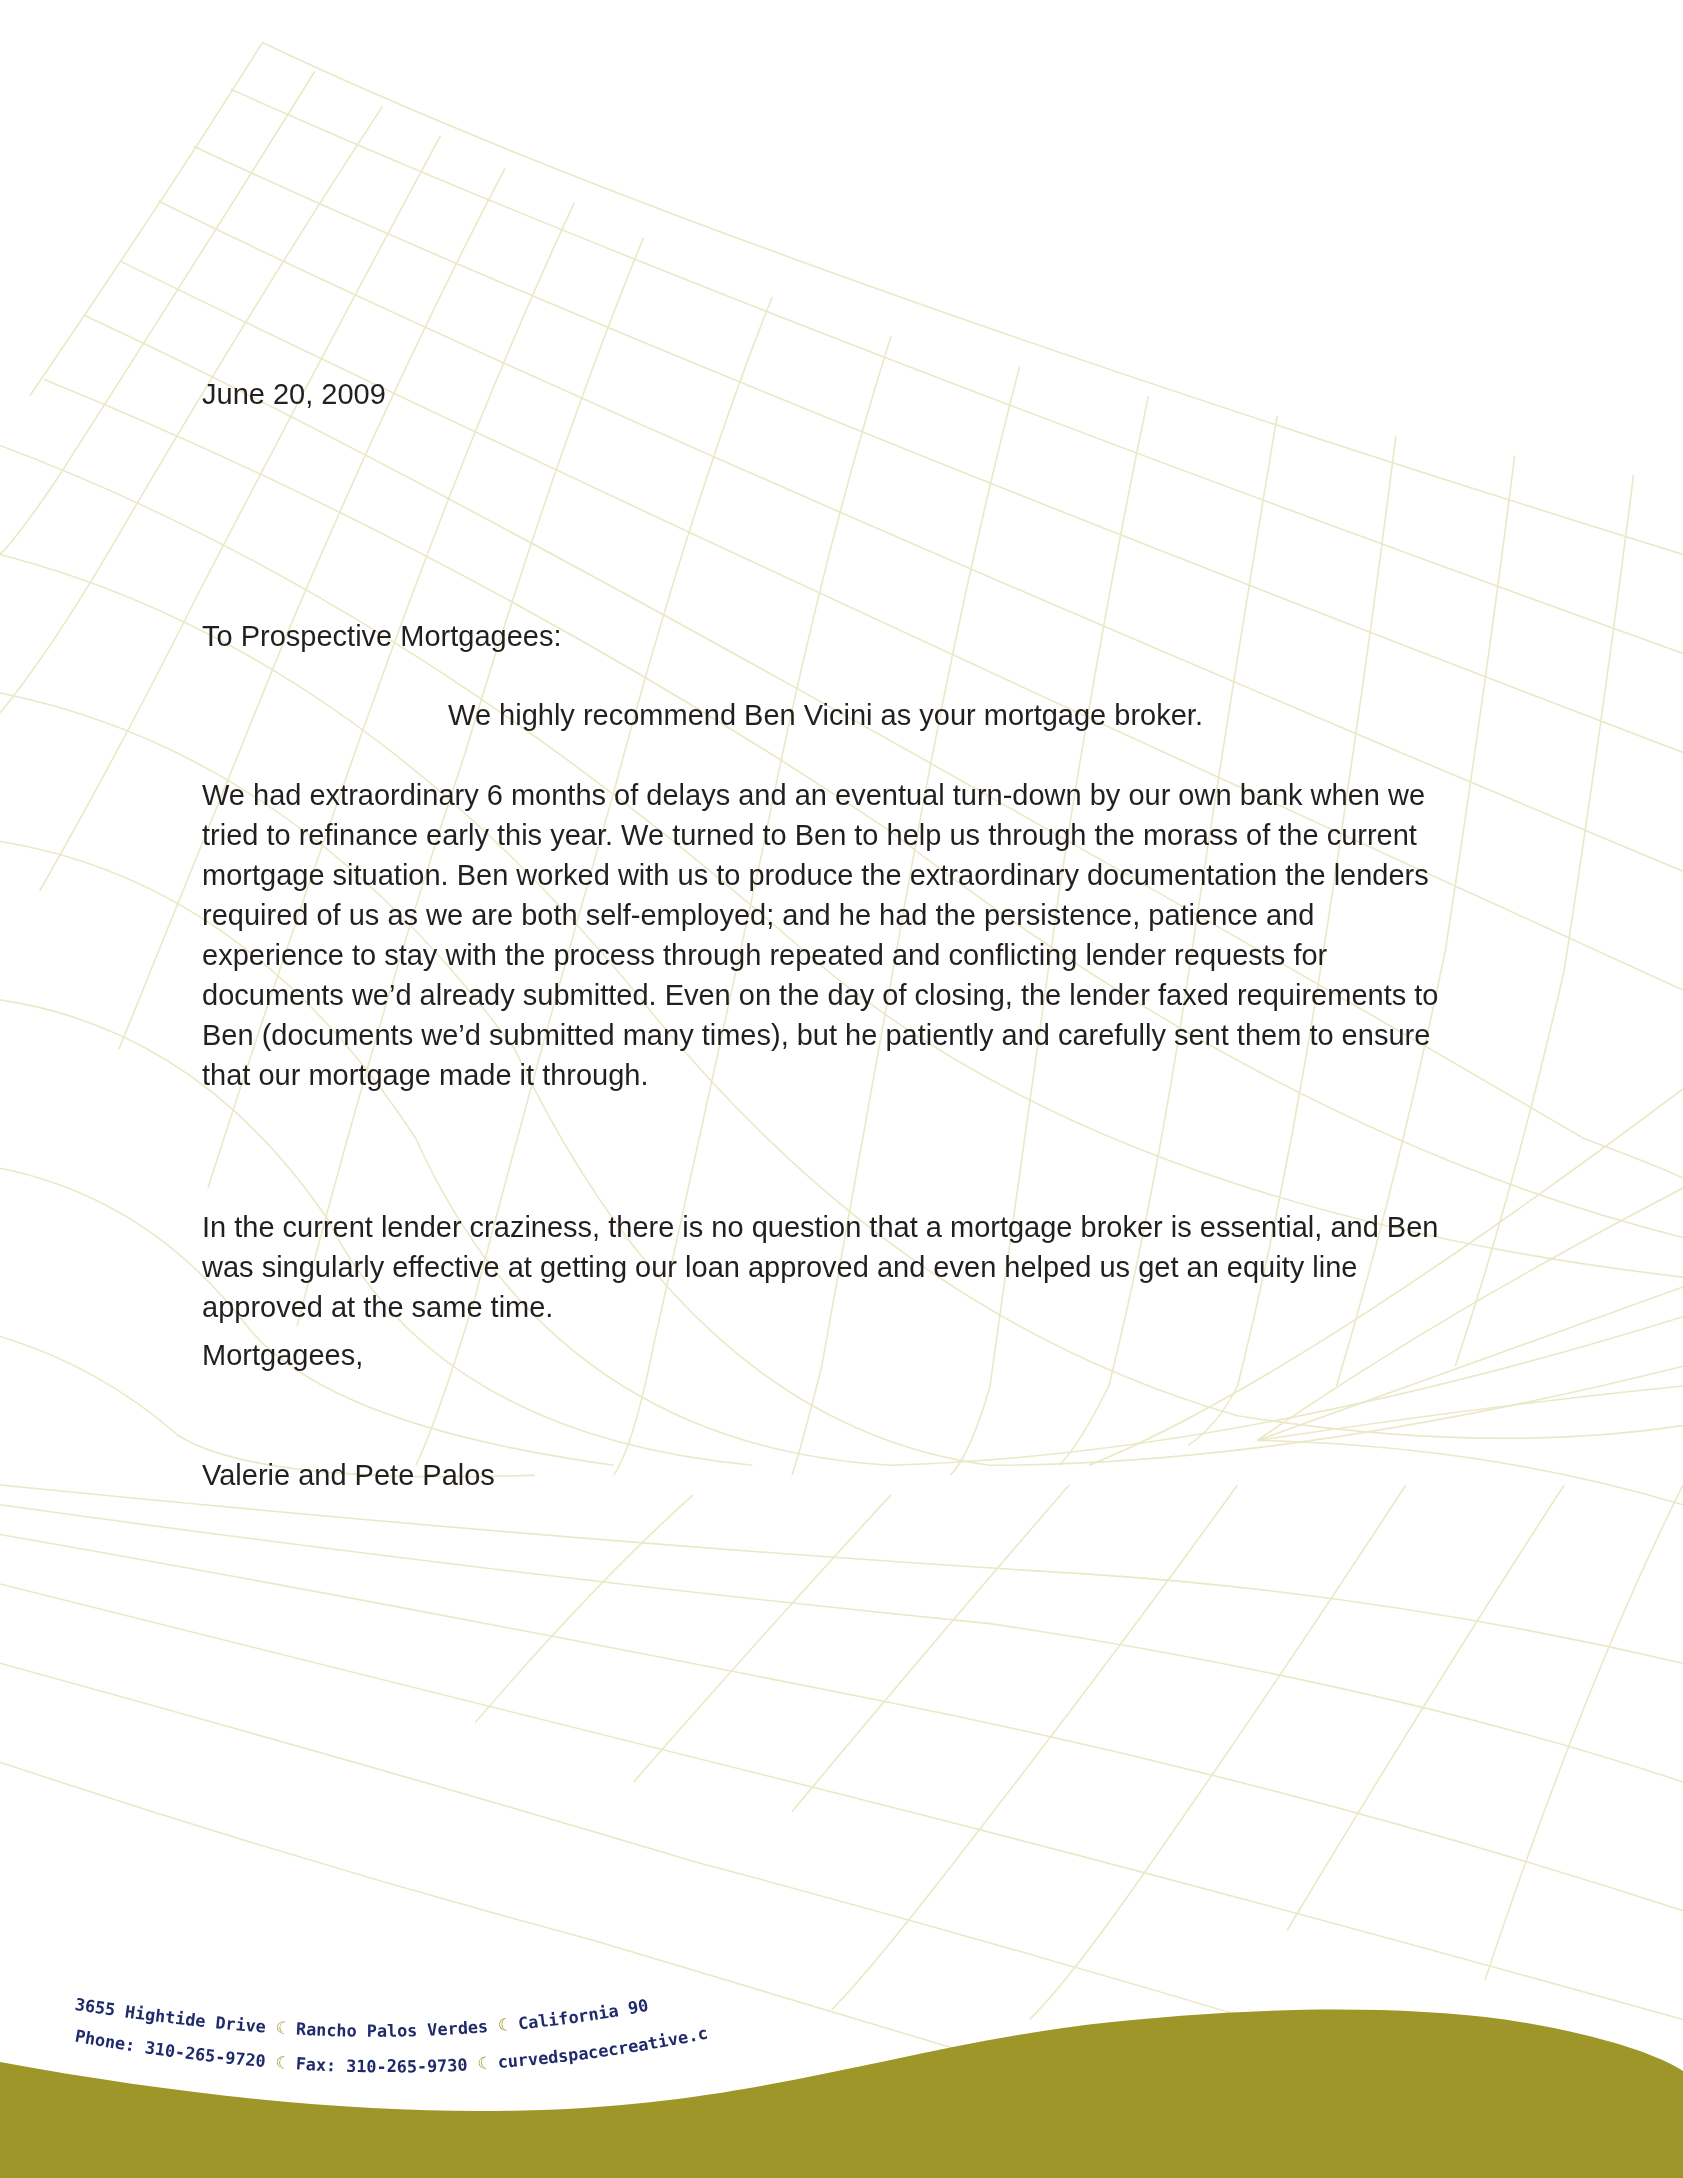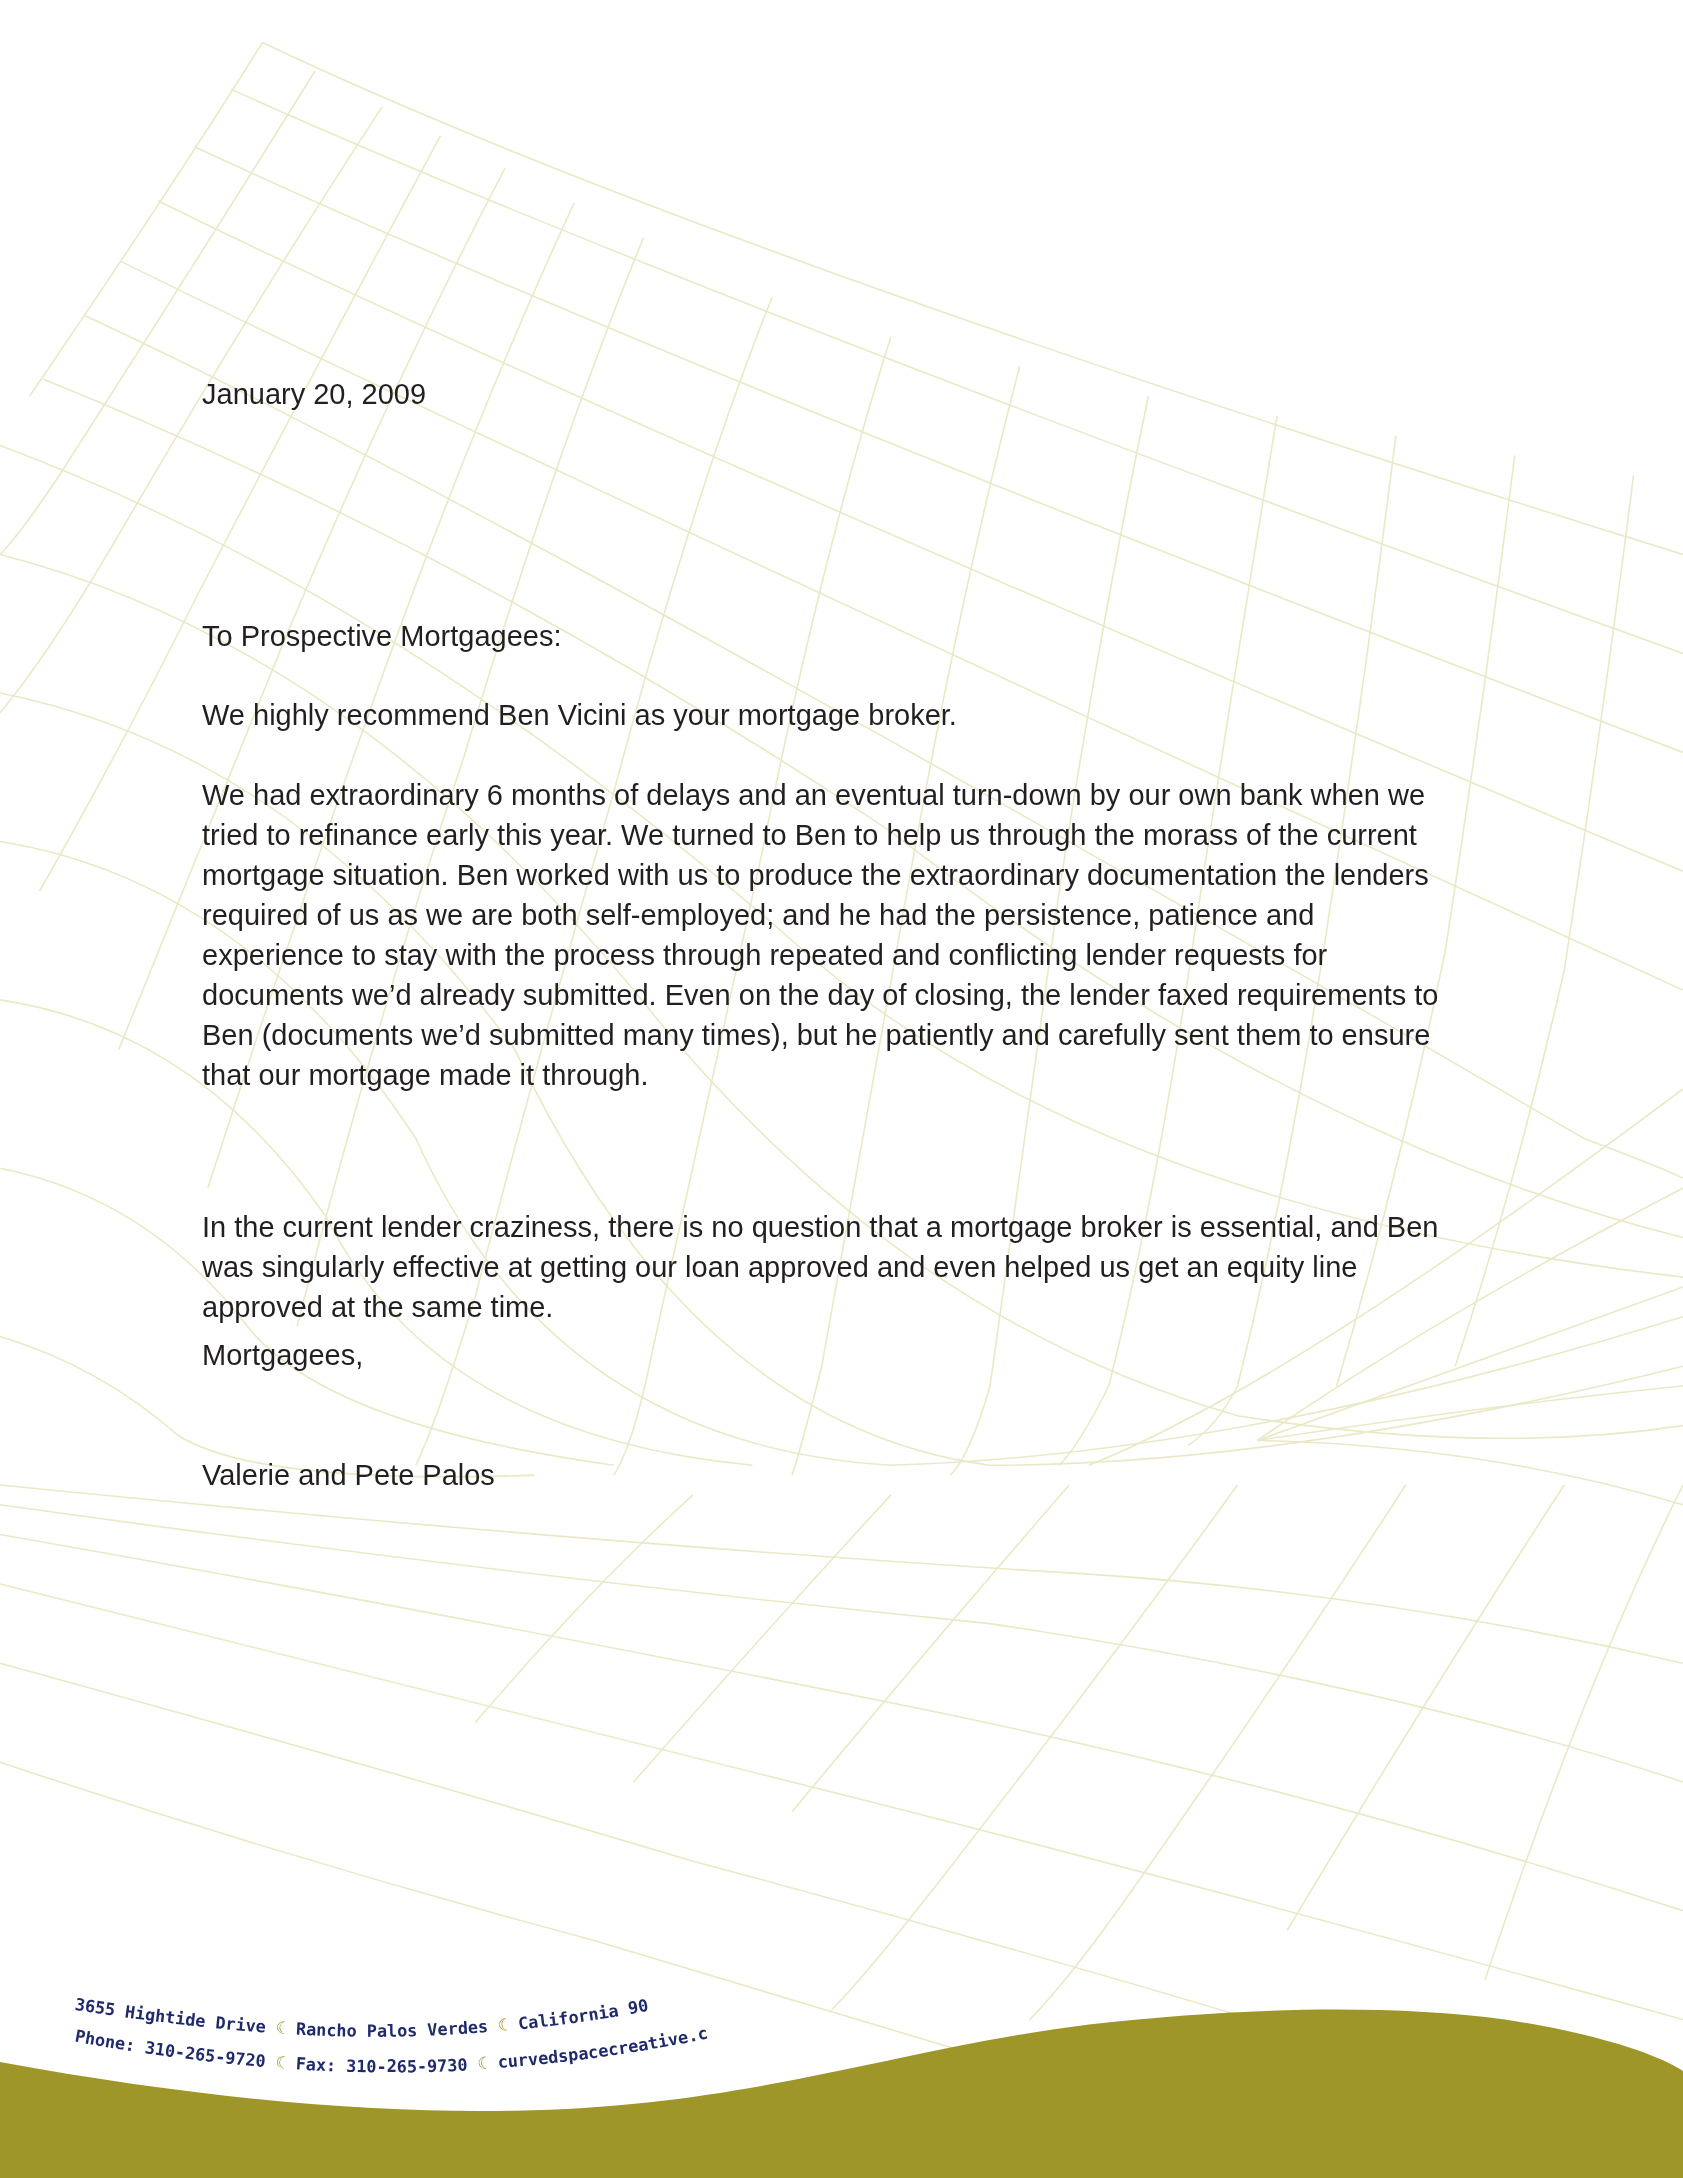--- a/index.html
+++ b/index.html
@@ -25,21 +25,21 @@
   }
 
   .letter {
     position: absolute; left: 202px; top: 0; width: 1247px;
     font-family: "Liberation Sans", sans-serif; font-size: 29px;
     color: #231f20; line-height: 40px;
   }
   .letter p { margin: 0; position: absolute; left: 0; width: 1247px; }
   .date { top: 374px; }
   .salutation { top: 616px; }
-  .intro { top: 695px; }
+  .intro { top: 695px; text-align: center; }
   .para1 { top: 775px; }
   .para2 { top: 1207px; }
   .closing { top: 1335px; }
   .signature { top: 1455px; }
 
   .footer-wave { position: absolute; left: 0; top: 1970px; width: 1683px; height: 208px; }
   .footer-text { position: absolute; left: 0; top: 1970px; width: 1683px; height: 208px; }
   .footer-text text {
     font-family: "DejaVu Sans Mono", monospace; font-weight: bold;
     font-size: 17px; fill: #1f2a6b;
@@ -102,21 +102,21 @@
     <path d="M1580 1500 Q 1450 1700 1300 1950"></path>
     <path d="M1420 1500 Q 1290 1700 1150 1900 Q 1080 2000 1040 2040"></path>
     <path d="M1250 1500 Q 1120 1680 980 1860 Q 880 1990 840 2030"></path>
     <path d="M1080 1500 Q 950 1650 800 1830"></path>
     <path d="M900 1510 Q 780 1640 640 1800"></path>
     <path d="M700 1510 Q 600 1600 480 1740"></path>
   </svg>
 
 
   <div class="letter">
-    <p class="date">January 20, 2009</p>
+    <p class="date">June 20, 2009</p>
     <p class="salutation">To Prospective Mortgagees:</p>
     <p class="intro">We highly recommend Ben Vicini as your mortgage broker.</p>
     <p class="para1">We had extraordinary 6 months of delays and an eventual turn-down by our own bank when we tried to refinance early this year. We turned to Ben to help us through the morass of the current mortgage situation. Ben worked with us to produce the extraordinary documentation the lenders required of us as we are both self-employed; and he had the persistence, patience and experience to stay with the process through repeated and conflicting lender requests for documents we’d already submitted. Even on the day of closing, the lender faxed requirements to Ben (documents we’d submitted many times), but he patiently and carefully sent them to ensure that our mortgage made it through.</p>
     <p class="para2">In the current lender craziness, there is no question that a mortgage broker is essential, and Ben was singularly effective at getting our loan approved and even helped us get an equity line approved at the same time.</p>
     <p class="closing">Mortgagees,</p>
     <p class="signature">Valerie and Pete Palos</p>
   </div>
 
   <svg class="footer-wave" viewBox="0 1990 1700 210" xmlns="http://www.w3.org/2000/svg">
     <path d="M0 2083 C 200 2120, 380 2135, 520 2132 C 760 2128, 900 2070, 1100 2045 C 1250 2028, 1400 2024, 1520 2040 C 1620 2055, 1680 2078, 1700 2092 L 1700 2200 L 0 2200 Z" fill="#9e9628"></path>

